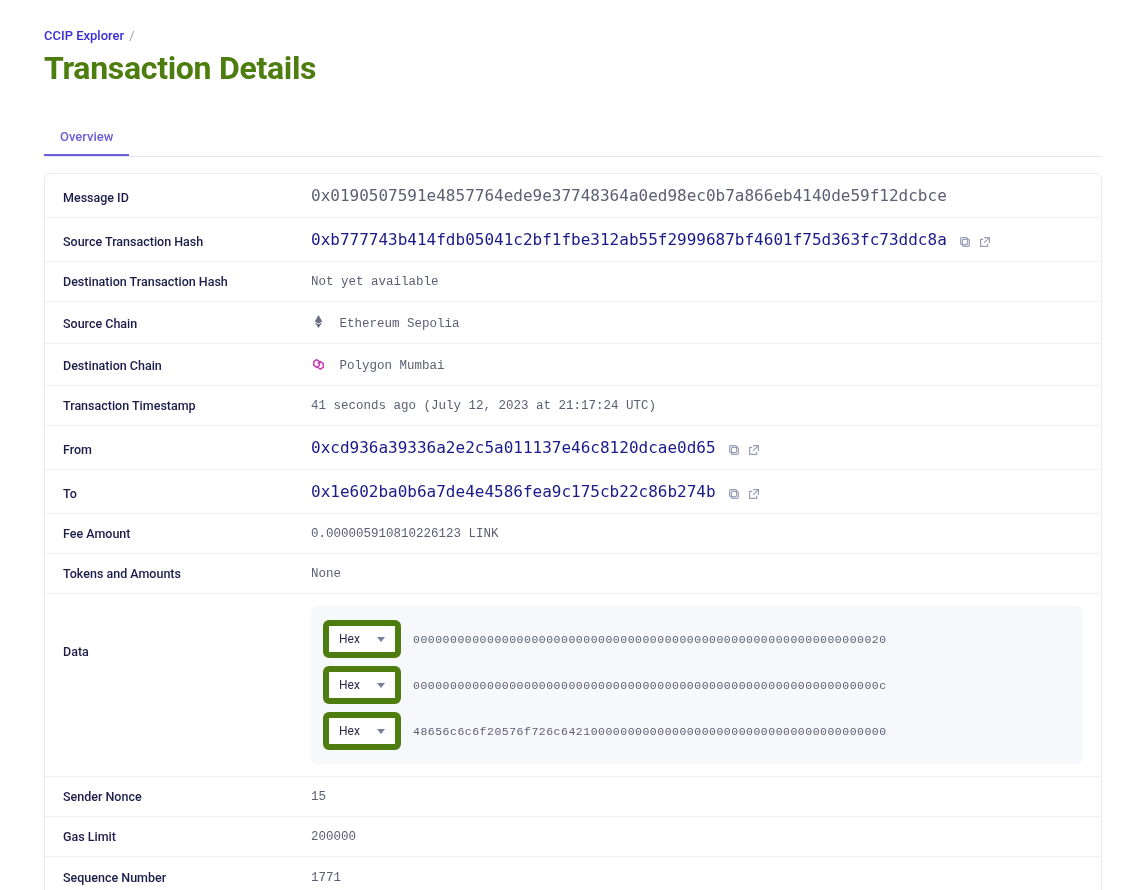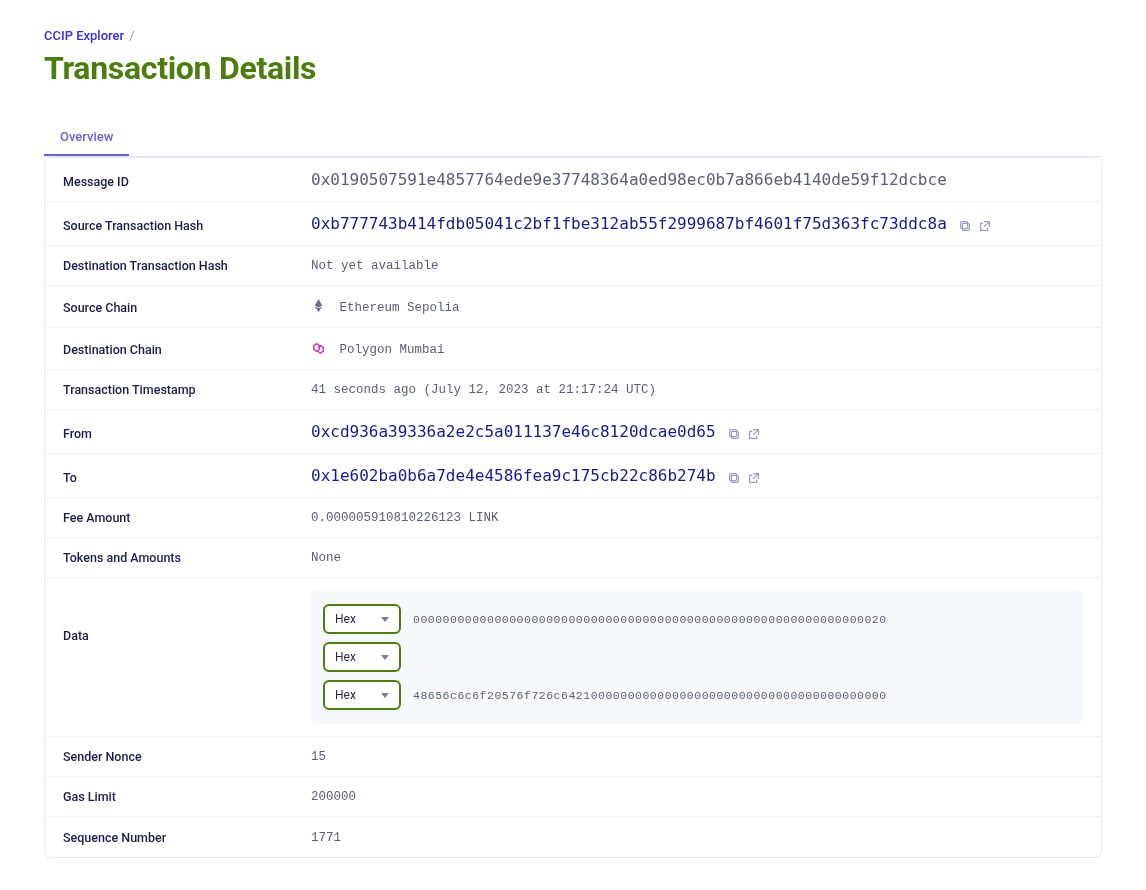--- a/index.html
+++ b/index.html
@@ -30,21 +30,21 @@
   }
   h1.title {
     margin: 6px 0 32px 0;
     font-size: 32px;
     font-weight: 700;
     color: #4d7c0f;
     letter-spacing: -0.3px;
   }
   .tabs {
     border-bottom: 1px solid #e4e6ef;
-    margin-bottom: 0;
+    margin-bottom: 16px;
   }
   .tab {
     display: inline-block;
     padding: 10px 16px;
     font-size: 13px;
     font-weight: 500;
     color: #6b5fd8;
     border-bottom: 2px solid #6b5fd8;
     cursor: pointer;
   }
@@ -142,21 +142,21 @@
   .data-row-inner {
     display: flex;
     align-items: center;
     gap: 12px;
     padding: 4px 0;
   }
   .dropdown {
     display: inline-flex;
     align-items: center;
     justify-content: space-between;
-    border: 2px solid #4d7c0f;
+    border: 6px solid #4d7c0f;
     background: #fff;
     border-radius: 6px;
     padding: 6px 10px;
     font-size: 12px;
     color: #2a2a4a;
     min-width: 78px;
     cursor: pointer;
   }
   .chevron {
     width: 8px; height: 5px;
@@ -330,20 +330,21 @@
         </div>
         <div class="data-row-inner">
           <div class="dropdown">
             <span>Hex</span>
             <span class="chevron">
                 <svg viewBox="0 0 8 5" fill="currentColor">
                   <path d="M0 0l4 5 4-5z"></path>
                 </svg>
               </span>
           </div>
+          <span class="data-hex">000000000000000000000000000000000000000000000000000000000000000c</span>
         </div>
         <div class="data-row-inner">
           <div class="dropdown">
             <span>Hex</span>
             <span class="chevron">
                 <svg viewBox="0 0 8 5" fill="currentColor">
                   <path d="M0 0l4 5 4-5z"></path>
                 </svg>
               </span>
           </div>

